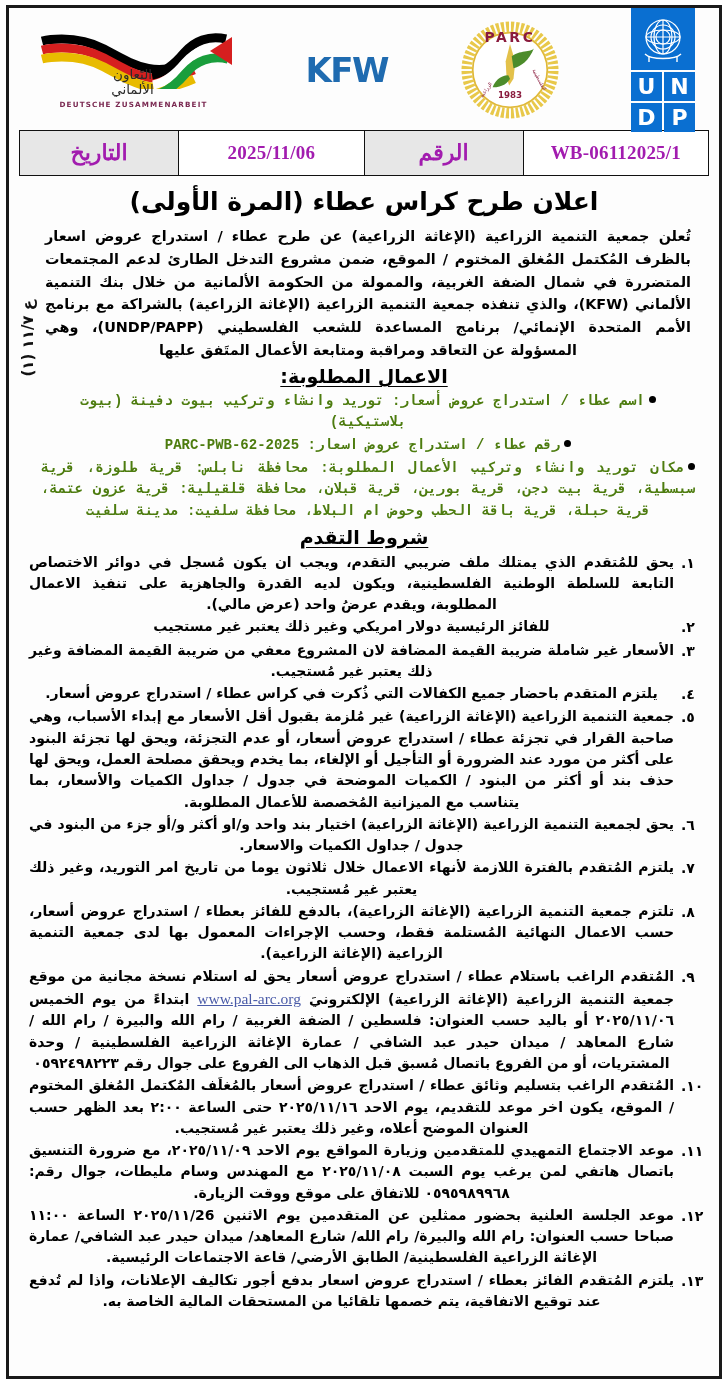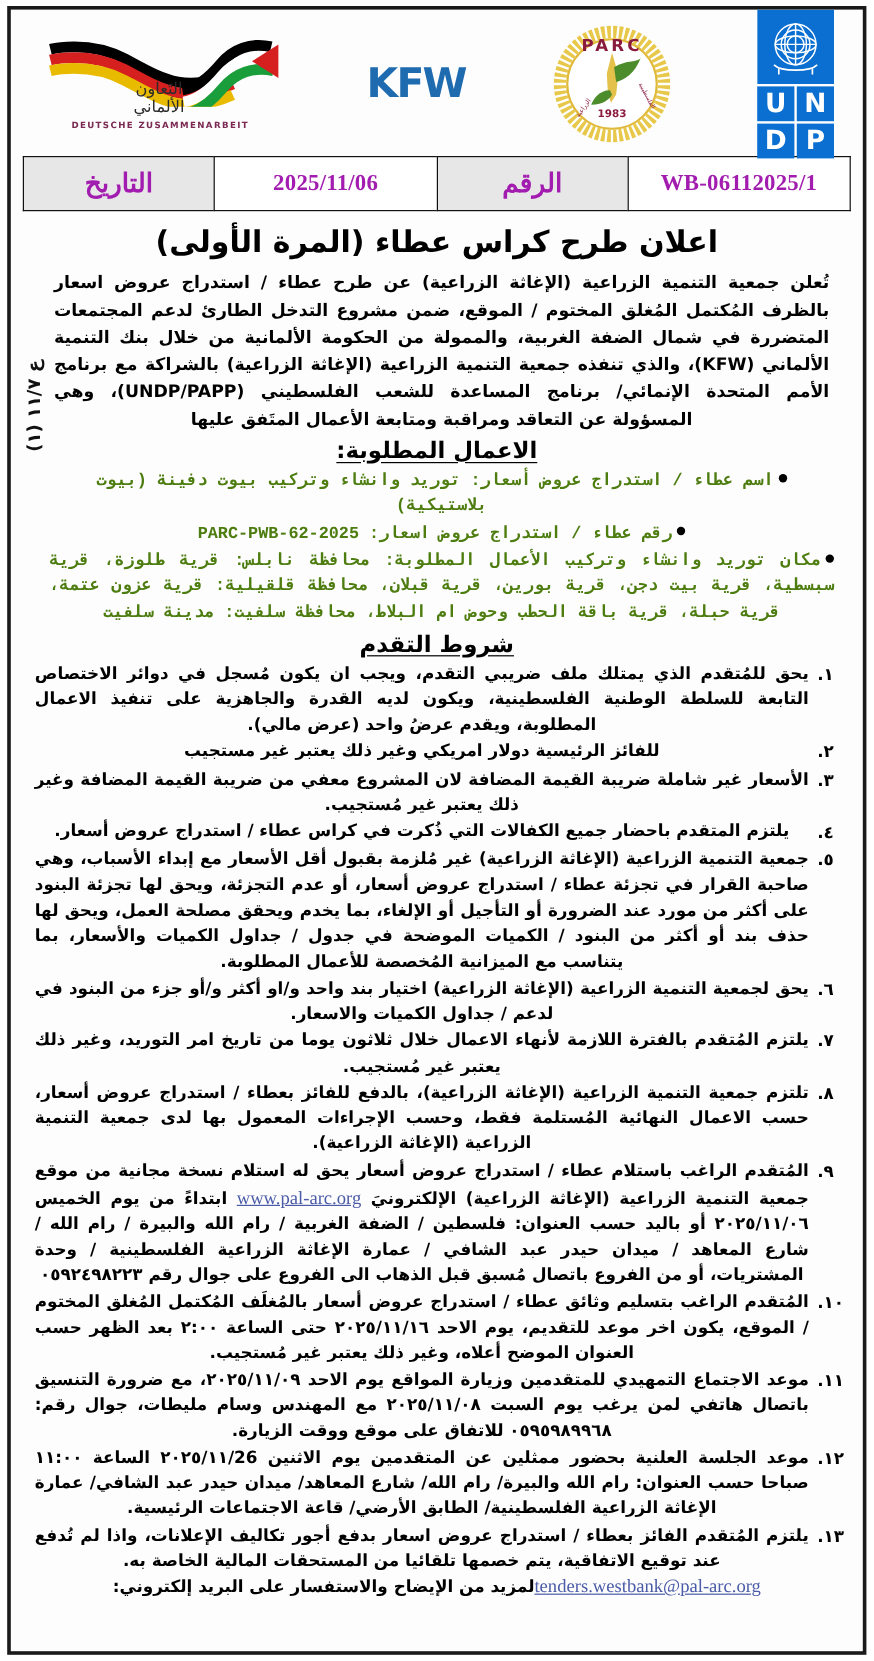--- a/index.html
+++ b/index.html
@@ -433,21 +433,21 @@
         <li>
           <span class="cond-num">٤.</span>
           <span class="cond-text">يلتزم المتقدم باحضار جميع الكفالات التي ذُكرت في كراس عطاء / استدراج عروض أسعار.</span>
         </li>
         <li>
           <span class="cond-num">٥.</span>
           <span class="cond-text">جمعية التنمية الزراعية (الإغاثة الزراعية) غير مُلزمة بقبول أقل الأسعار مع إبداء الأسباب، وهي صاحبة القرار في تجزئة عطاء / استدراج عروض أسعار، أو عدم التجزئة، ويحق لها تجزئة البنود على أكثر من مورد عند الضرورة أو التأجيل أو الإلغاء، بما يخدم ويحقق مصلحة العمل، ويحق لها حذف بند أو أكثر من البنود / الكميات الموضحة في جدول / جداول الكميات والأسعار، بما يتناسب مع الميزانية المُخصصة للأعمال المطلوبة.</span>
         </li>
         <li>
           <span class="cond-num">٦.</span>
-          <span class="cond-text">يحق لجمعية التنمية الزراعية (الإغاثة الزراعية) اختيار بند واحد و/او أكثر و/أو جزء من البنود في لدعم / جداول الكميات والاسعار.</span>
+          <span class="cond-text">يحق لجمعية التنمية الزراعية (الإغاثة الزراعية) اختيار بند واحد و/او أكثر و/أو جزء من البنود في جدول / جداول الكميات والاسعار.</span>
         </li>
         <li>
           <span class="cond-num">٧.</span>
           <span class="cond-text">يلتزم المُتقدم بالفترة اللازمة لأنهاء الاعمال خلال ثلاثون يوما من تاريخ امر التوريد، وغير ذلك يعتبر غير مُستجيب.</span>
         </li>
         <li>
           <span class="cond-num">٨.</span>
           <span class="cond-text">تلتزم جمعية التنمية الزراعية (الإغاثة الزراعية)، بالدفع للفائز بعطاء / استدراج عروض أسعار، حسب الاعمال النهائية المُستلمة فقط، وحسب الإجراءات المعمول بها لدى جمعية التنمية الزراعية (الإغاثة الزراعية).</span>
         </li>
 
@@ -471,21 +471,18 @@
         <li>
           <span class="cond-num">١٢.</span>
           <span class="cond-text">موعد الجلسة العلنية بحضور ممثلين عن المتقدمين يوم الاثنين ٢٠٢٥/١١/26 الساعة ١١:٠٠ صباحا حسب العنوان: رام الله والبيرة/ رام الله/ شارع المعاهد/ ميدان حيدر عبد الشافي/ عمارة الإغاثة الزراعية الفلسطينية/ الطابق الأرضي/ قاعة الاجتماعات الرئيسية.</span>
         </li>
         <li>
           <span class="cond-num">١٣.</span>
           <span class="cond-text">يلتزم المُتقدم الفائز بعطاء / استدراج عروض اسعار بدفع أجور تكاليف الإعلانات، واذا لم تُدفع عند توقيع الاتفاقية، يتم خصمها تلقائيا من المستحقات المالية الخاصة به.</span>
         </li>
       </ol>
 
-      <div class="footer-line">
-        <a class="link-blue" href="#">tenders.westbank@pal-arc.org</a><span>لمزيد من الإيضاح والاستفسار على البريد إلكتروني:</span>
-      </div>
 
     </div>
 
     <div class="side-ref">ع ١١/٧ (١)</div>
   </div>
 </div>
 
 </body></html>

